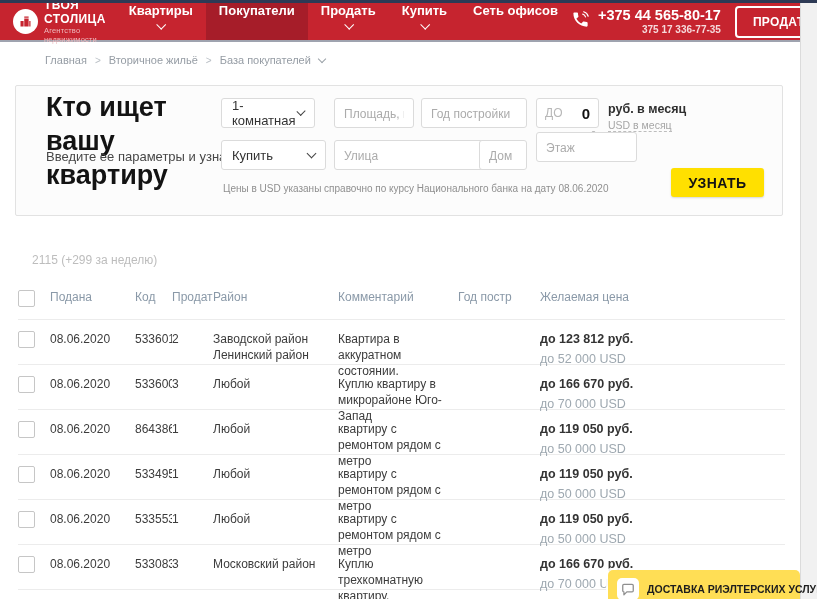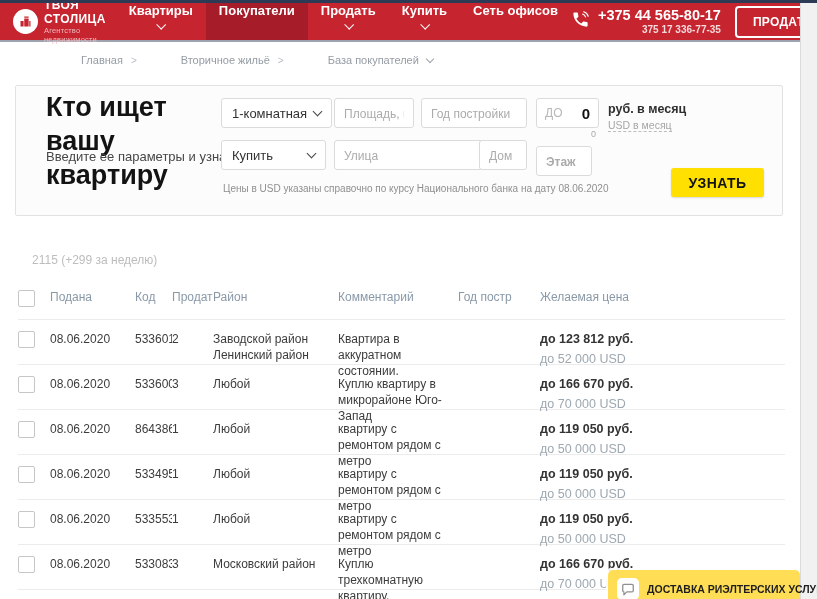--- a/index.html
+++ b/index.html
@@ -24,43 +24,43 @@
   .phone-block{margin-left:auto;display:flex;align-items:center;gap:8px;color:#fff;}
   .phone-nums{text-align:right;line-height:1.15;}
   .phone-main{font-size:14.5px;font-weight:bold;white-space:nowrap;}
   .phone-sub{font-size:10px;font-weight:bold;color:#F6D9DB;}
   .cta{margin:0 15px 0 14px;align-self:center;background:transparent;border:2px solid #fff;border-radius:4px;color:#fff;
        font-family:inherit;font-size:12px;font-weight:bold;letter-spacing:.3px;padding:7px 16px;cursor:pointer;white-space:nowrap;}
   
   .breadcrumb{position:absolute;top:54px;left:45px;display:flex;align-items:center;gap:8px;font-size:11px;color:#959CA4;z-index:5;}
   .bc-sep{color:#B9BFC5;font-size:10px;}
   .chev-g{display:inline-block;width:5px;height:5px;border-right:1.4px solid #9aa1a8;border-bottom:1.4px solid #9aa1a8;transform:rotate(45deg);margin-top:-3px;}
-  .bc-item{cursor:pointer;margin-left:36px;}
+  .bc-item{cursor:pointer;}
   
   .panel{position:absolute;left:15px;top:85px;width:768px;height:131px;background:#FCFCFC;border:1px solid #E2E2E2;border-radius:2px;box-sizing:border-box;z-index:5;}
   .fp-title{position:absolute;left:30px;top:5px;width:195px;font-size:27px;font-weight:bold;color:#131313;line-height:1.25;}
   .fp-sub{position:absolute;left:30px;top:62px;width:205px;font-size:13px;color:#474747;line-height:1.35;}
   .ctrl{position:absolute;box-sizing:border-box;height:30px;background:#fff;border:1px solid #DBDBDB;border-radius:3px;font-size:13px;color:#333;}
   .select{display:flex;align-items:center;justify-content:space-between;padding:0 10px;cursor:pointer;}
   .select .chev-d{display:inline-block;width:6px;height:6px;border-right:1.7px solid #444;border-bottom:1.7px solid #444;transform:rotate(45deg);margin-top:-3px;}
   input.ctrl{padding:0 9px;font-family:inherit;outline:none;}
   input.ctrl::placeholder{color:#ABABAB;font-size:12px;}
-  .rooms{left:205px;top:12px;width:111px;}
+  .rooms{left:205px;top:12px;width:94px;}
   .area{left:318px;top:12px;width:80px;}
   .yearb{left:405px;top:12px;width:106px;}
   .price-box{left:520px;top:12px;width:63px;display:flex;align-items:center;justify-content:space-between;padding:0 8px;}
   .price-pre{color:#B7B7B7;font-size:12px;}
   .price-val{font-size:15px;font-weight:bold;color:#111;}
   .usd-small{position:absolute;left:520px;top:43px;width:60px;text-align:right;font-size:9px;color:#ABABAB;}
   .cur1{position:absolute;left:592px;top:16px;font-size:12.5px;font-weight:bold;color:#2f2f2f;}
   .cur2{position:absolute;left:592px;top:33px;font-size:10.5px;color:#A6A6A6;border-bottom:1px dashed #BDBDBD;cursor:pointer;}
   .city{left:205px;top:54px;width:105px;}
   .street{left:318px;top:54px;width:154px;}
   .house{left:463px;top:54px;width:48px;}
-  .floor{left:520px;top:60px;width:56px;font-weight:bold;}
+  .floor{left:520px;top:46px;width:101px;}
   .note{position:absolute;left:207px;top:97px;font-size:10px;color:#8F8F8F;}
   .submit{position:absolute;left:655px;top:82px;width:93px;height:29px;background:#FFE000;border:none;border-radius:3px;
           font-family:inherit;font-size:14px;font-weight:bold;color:#141414;letter-spacing:.4px;cursor:pointer;box-shadow:0 1px 2px rgba(0,0,0,.15);}
   
   .listings{position:absolute;left:18px;top:253px;width:767px;z-index:4;}
   .lt-head{display:flex;align-items:baseline;}
   .lt-title{margin:0;font-size:21px;font-weight:bold;color:#121212;}
   .lt-count{margin-left:14px;font-size:12px;color:#BDBDBD;}
   .trow{display:grid;grid-template-columns:32px 85px 37px 41px 125px 120px 82px auto;align-items:start;}
   .thead{margin-top:21px;padding-bottom:9px;color:#8A99A8;font-size:12px;}

